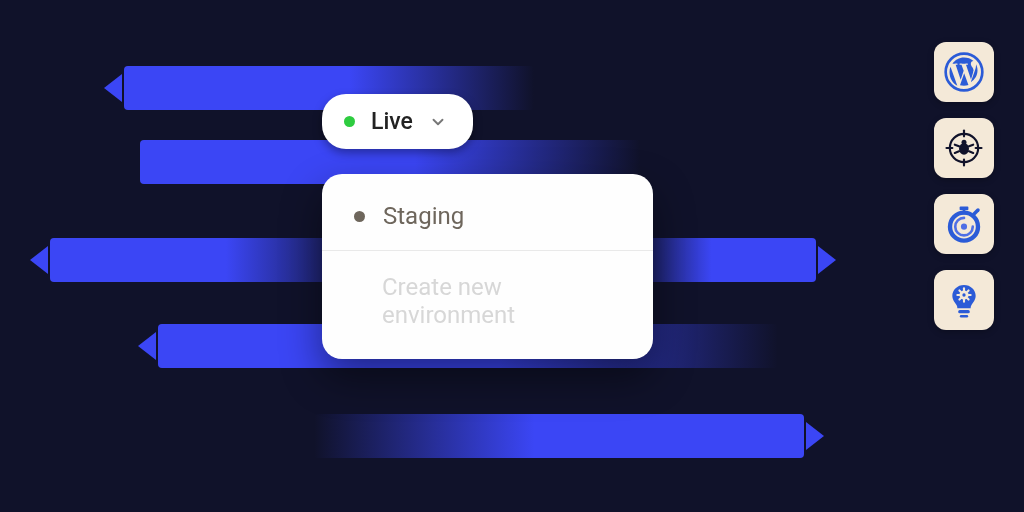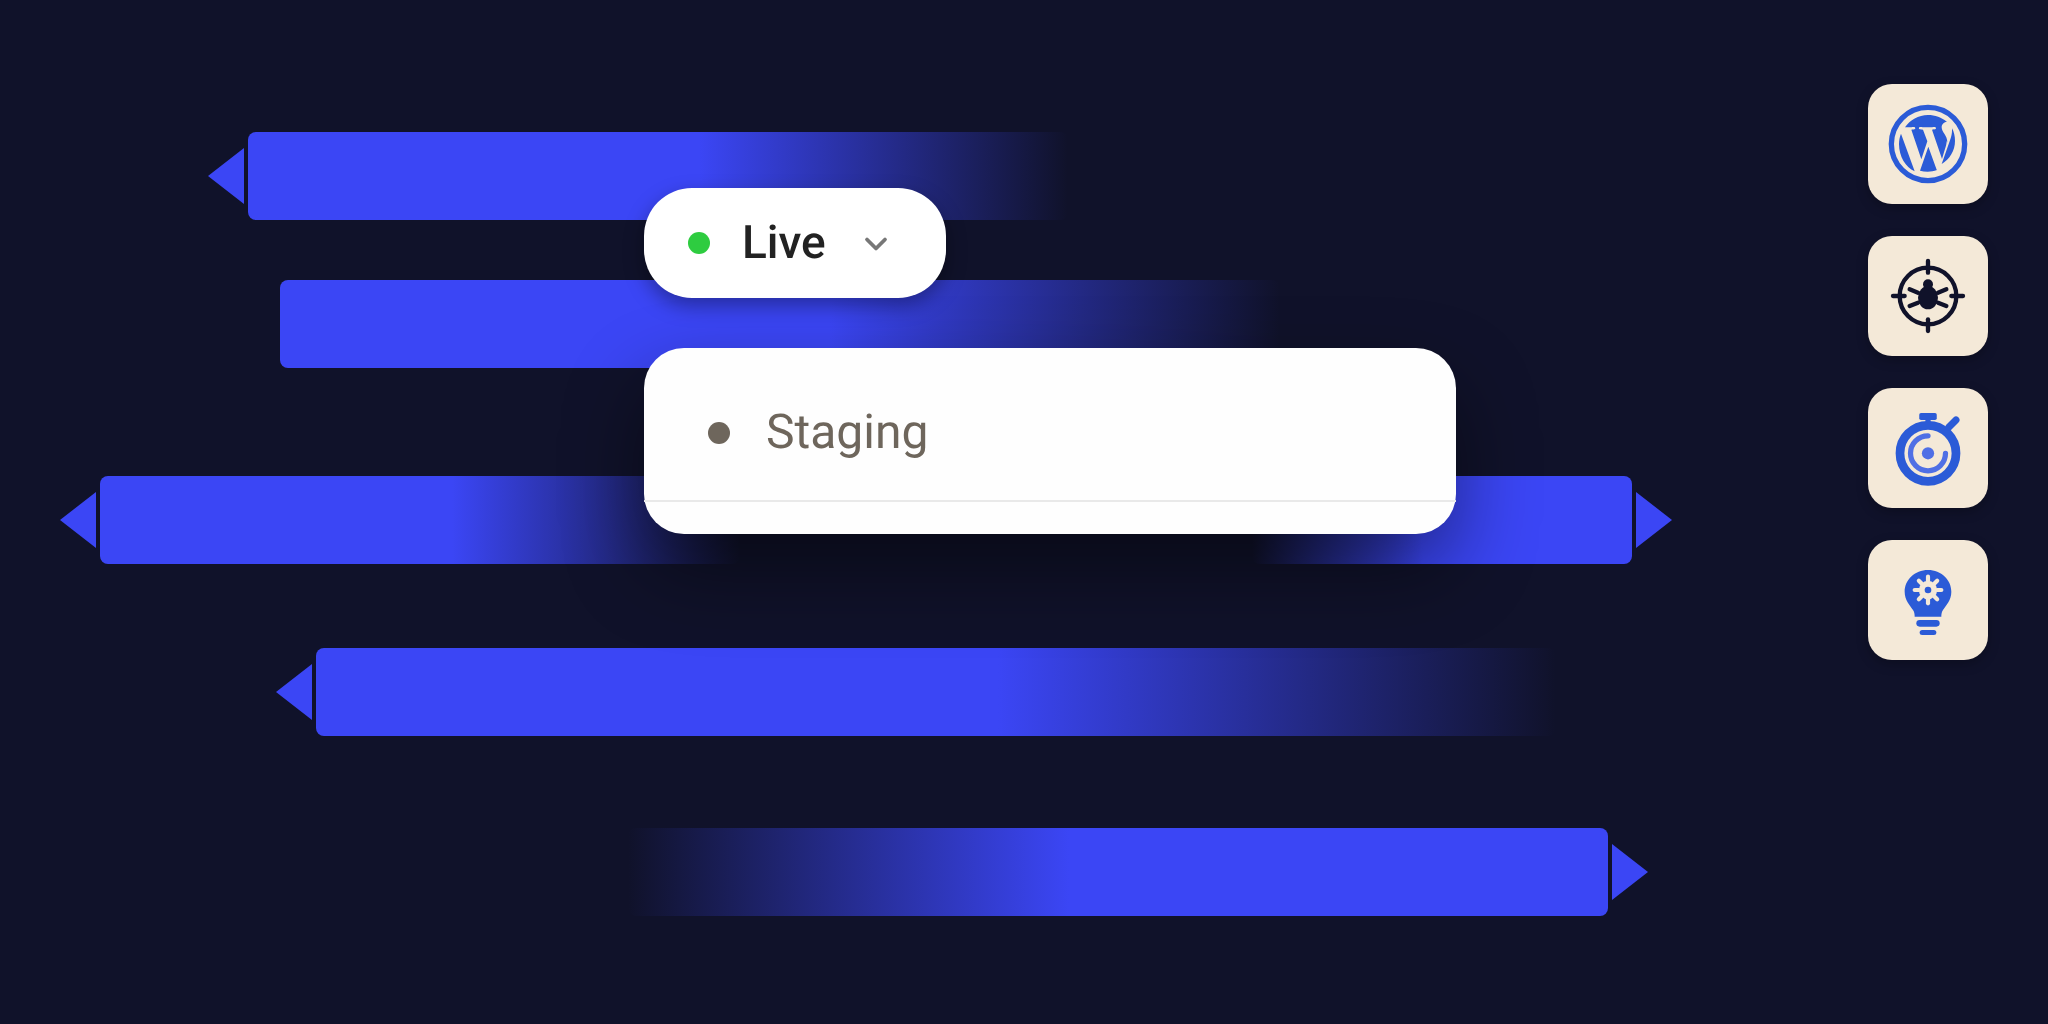--- a/index.html
+++ b/index.html
@@ -46,21 +46,21 @@
     box-shadow: 0 4px 10px var(--selector-shadow);
     font-size: 23px; font-weight: 500; color: var(--text-main);
     cursor: pointer;
   }
   .env-trigger .dot { width: 11px; height: 11px; border-radius: 50%; background: var(--green); }
   .env-trigger .chev svg { display: block; }
 
   
   .env-panel {
     position: absolute; left: 322px; top: 174px;
-    width: 406px;
+    width: 331px;
     background: #fefefe;
     border-radius: 20px;
     box-shadow: 0 18px 40px rgba(0,0,0,0.45);
     padding: 12px 0;
     font-size: 24px;
   }
   .env-row {
     display: flex; align-items: center; gap: 18px;
     padding: 16px 32px;
     cursor: pointer;
@@ -117,20 +117,23 @@
       </svg>
     </span>
   </div>
 
   <div class="env-panel">
     <div class="env-row staging">
       <span class="dot"></span>
       <span>Staging</span>
     </div>
     <div class="env-divider"></div>
+    <div class="env-create">
+      <span>Create new environment</span>
+    </div>
   </div>
 
   <div class="tiles">
 
     <div class="tile">
       <span>
         <svg width="40" height="40" viewBox="0 0 24 24">
           <circle cx="12" cy="12" r="11" fill="none" stroke="#2b5bd7" stroke-width="1.6"></circle>
           <path fill="#2b5bd7" d="M3.3 12c0-1.1.2-2.1.6-3.1l4.1 11.3C5.2 18.9 3.3 15.7 3.3 12zm14.5-.4c0-1.1-.4-1.9-.8-2.5-.5-.7-.9-1.4-.9-2.1 0-.8.6-1.6 1.5-1.6h.1C16.1 4 14.1 3.3 12 3.3c-2.9 0-5.4 1.5-6.9 3.7h.5c.9 0 2.2-.1 2.2-.1.5 0 .5.7.1.7 0 0-.4.1-.9.1l3 8.9 1.8-5.4-1.3-3.5c-.4 0-.9-.1-.9-.1-.5 0-.4-.7 0-.7 0 0 1.4.1 2.2.1.9 0 2.2-.1 2.2-.1.5 0 .5.7.1.7 0 0-.4.1-.9.1l3 8.8.8-2.7c.4-1.1.6-2 .6-2.7zm-5.7 1.2l-2.5 7.2c.7.2 1.5.3 2.3.3 1 0 1.9-.2 2.8-.5l-.1-.1-2.5-6.9zm7.1-4.7c0 .8-.2 1.7-.6 2.8l-2.5 7.1c2.4-1.4 4-4 4-6.9 0-1.4-.3-2.7-.9-3.8v.8z"></path>
         </svg>

